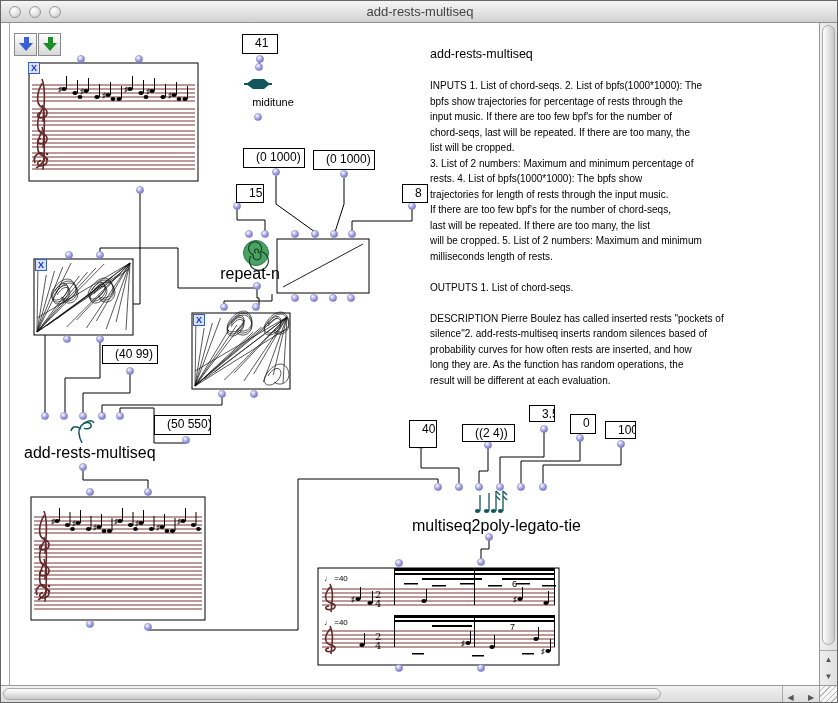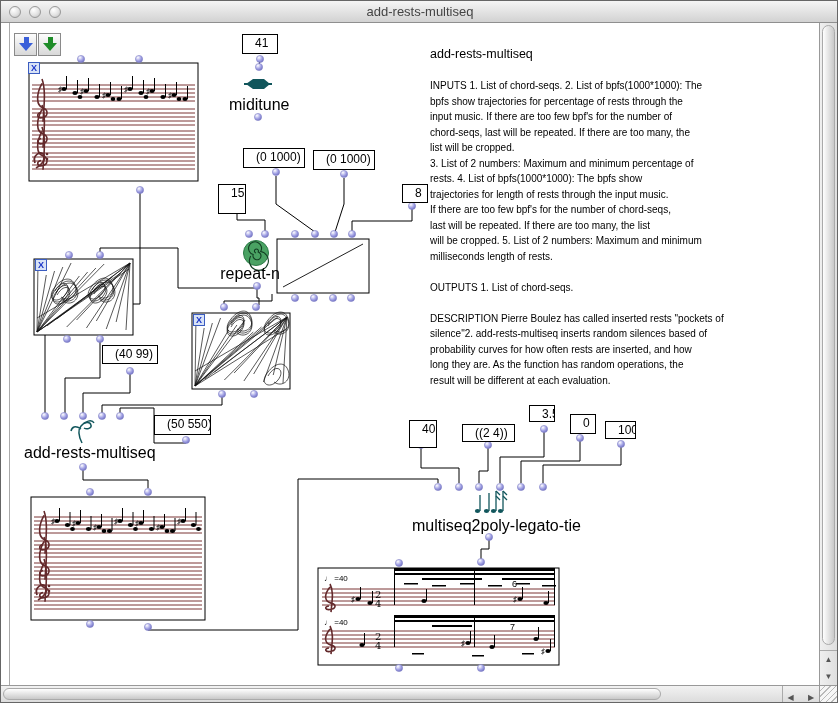--- a/index.html
+++ b/index.html
@@ -449,31 +449,31 @@
       <span class="arrow-head" style="border-top-color:#3a5fd9"></span>
     </button>
     <button class="tbtn" style="left:28px;top:10px">
       <span class="arrow-stem" style="background:#1e8c28"></span>
       <span class="arrow-head" style="border-top-color:#1e8c28"></span>
     </button>
 
     <div class="nbox" style="left:232px;top:11px;width:36px;height:20px">41</div>
     <div class="nbox" style="left:233px;top:125px;width:62px;height:20px">(0 1000)</div>
     <div class="nbox" style="left:303px;top:127px;width:62px;height:20px">(0 1000)</div>
-    <div class="nbox" style="left:208px;top:161px;width:28px;height:30px">15</div>
+    <div class="nbox" style="left:226px;top:161px;width:28px;height:19px">15</div>
     <div class="nbox" style="left:392px;top:161px;width:21px;height:19px">8</div>
     <div class="nbox" style="left:92px;top:322px;width:56px;height:19px">(40 99)</div>
     <div class="nbox" style="left:144px;top:392px;width:57px;height:20px">(50 550)</div>
     <div class="nbox" style="left:399px;top:397px;width:28px;height:28px">40</div>
     <div class="nbox" style="left:452px;top:401px;width:53px;height:18px">((2 4))</div>
     <div class="nbox" style="left:519px;top:382px;width:26px;height:17px">3.5</div>
     <div class="nbox" style="left:560px;top:391px;width:20px;height:20px">0</div>
     <div class="nbox" style="left:595px;top:398px;width:31px;height:18px">100</div>
 
-    <div class="plabel" style="left:219px;top:73px;width:60px;font-size:16px">miditune</div>
+    <div class="plabel" style="left:233px;top:73px;width:60px;font-size:11px">miditune</div>
     <div class="plabel" style="left:210px;top:242px;width:60px">repeat-n</div>
     <div class="plabel" style="left:14px;top:421px;width:110px">add-rests-multiseq</div>
     <div class="plabel" style="left:402px;top:494px;width:150px">multiseq2poly-legato-tie</div>
 
     <div class="lock" style="left:18px;top:39px">X</div>
     <div class="lock" style="left:25px;top:236px">X</div>
     <div class="lock" style="left:183px;top:291px">X</div>
 
     <div class="doc">
       <div class="dtitle">add-rests-multiseq</div>

